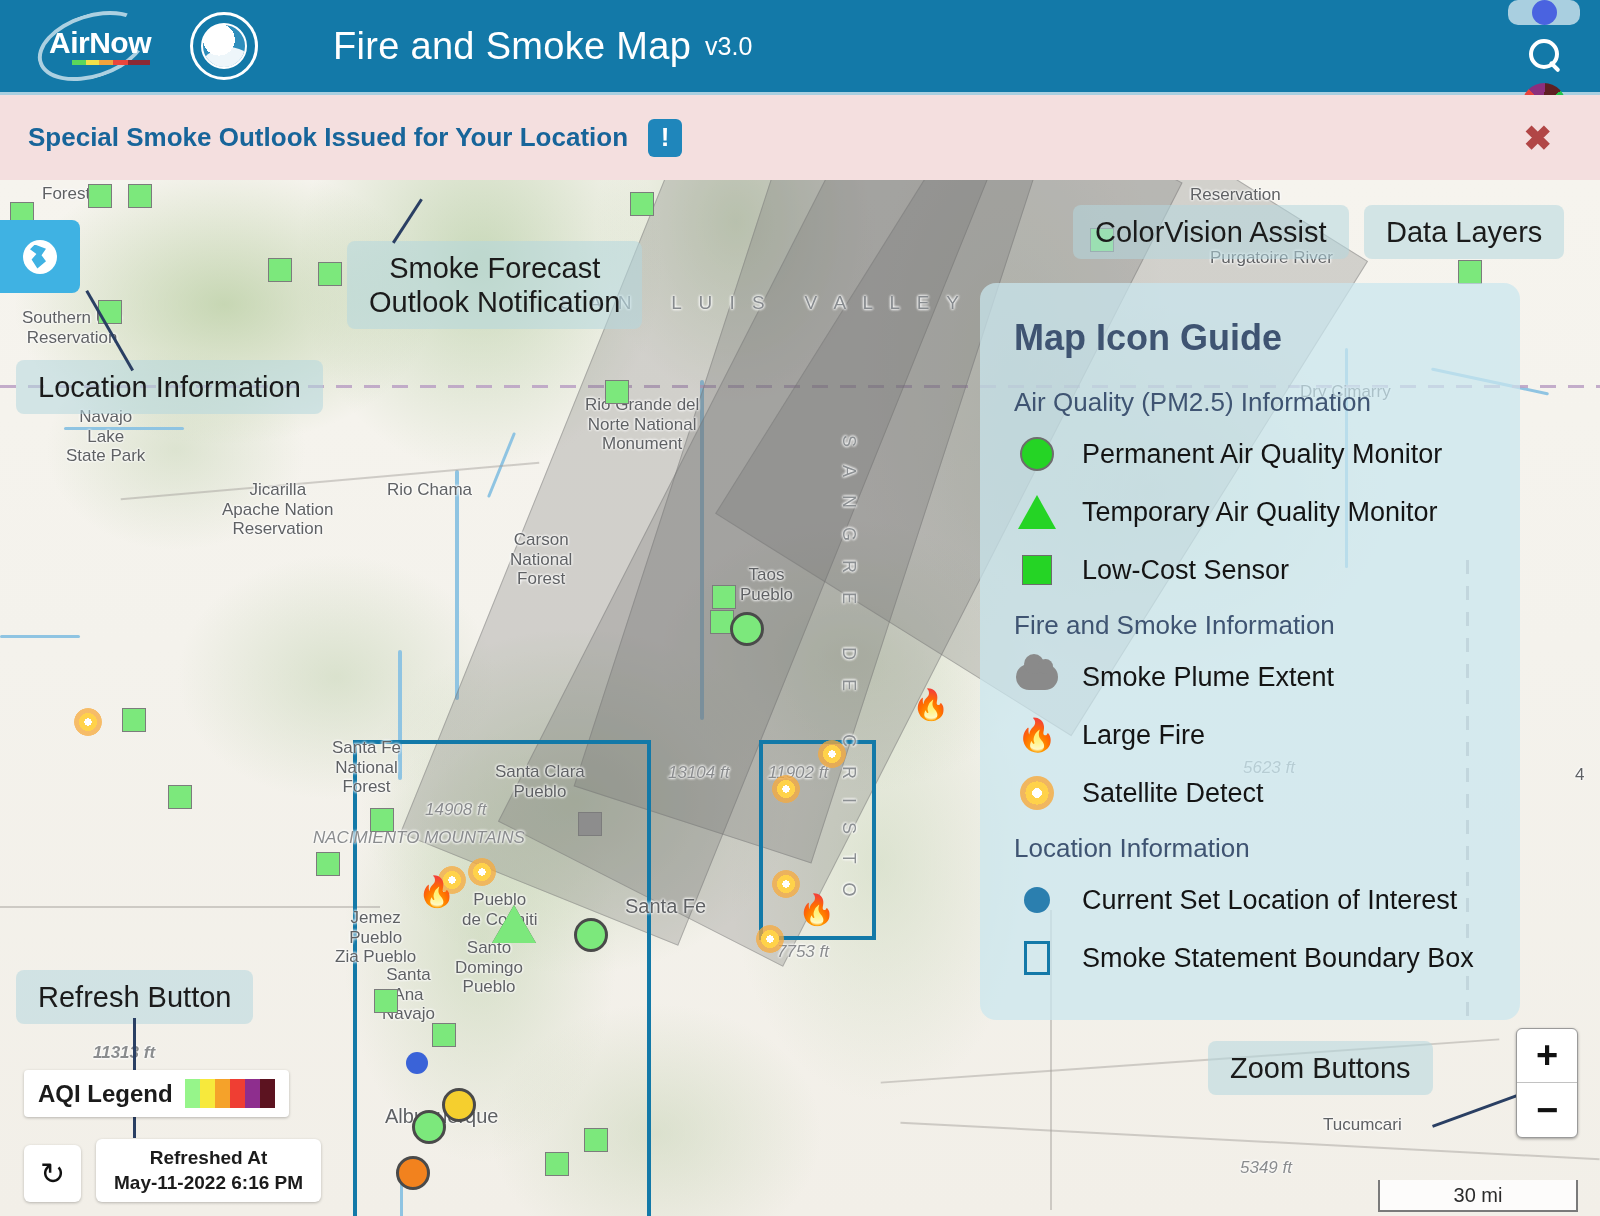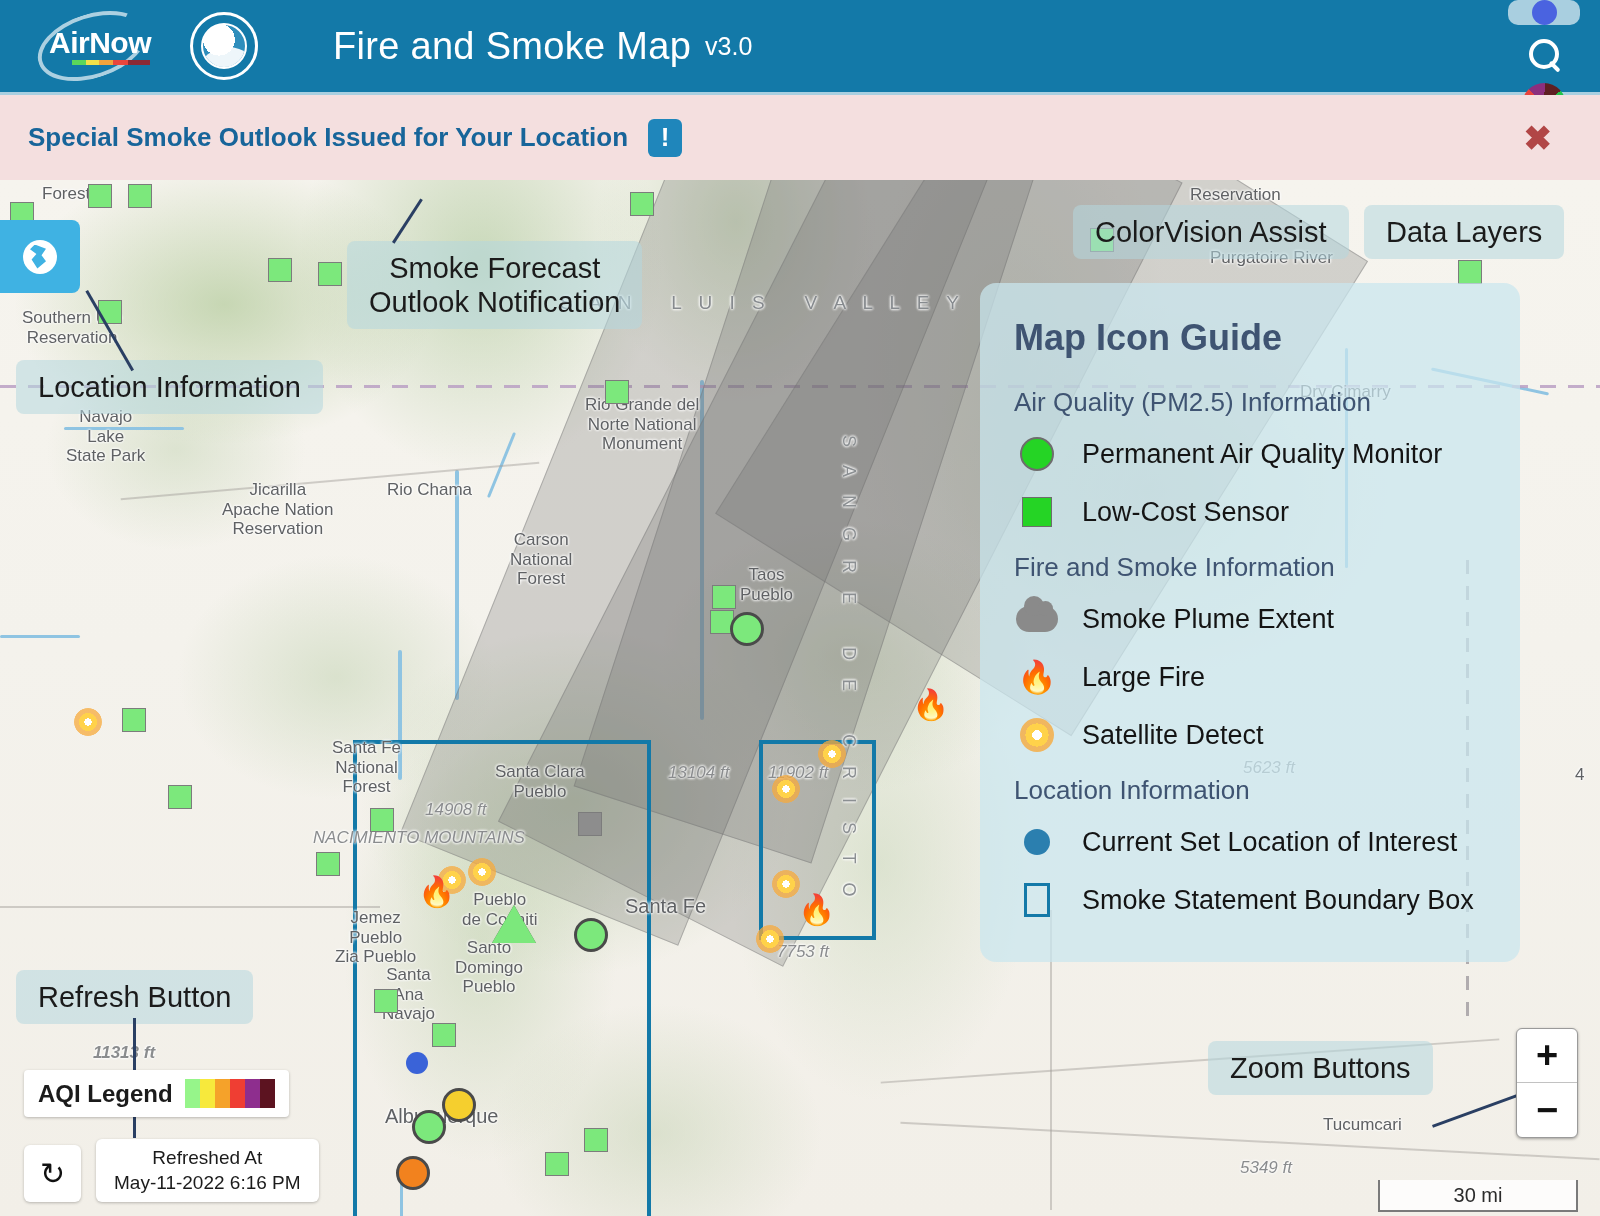--- a/index.html
+++ b/index.html
@@ -291,21 +291,21 @@
     display:flex;align-items:center;justify-content:center;
     box-shadow:0 1px 3px rgba(0,0,0,.25); cursor:pointer;
     font-size:30px; color:#111;
   }
   #refreshed-at{
     position:absolute;left:96px;bottom:14px;
     background:#fff;border-radius:6px;padding:6px 18px;
     box-shadow:0 1px 3px rgba(0,0,0,.25);
     text-align:center; min-width:190px;
   }
-  #refreshed-at div{ font-size:19px;color:#1b1b1b;line-height:1.35; }
+  #refreshed-at div{ font-size:19px;color:#1b1b1b;line-height:1.35;font-weight:bold; }
 
   
   #zoom-ctrl{
     position:absolute;right:22px;bottom:78px;
     width:62px;background:#fff;border-radius:6px;
     box-shadow:0 1px 3px rgba(0,0,0,.35);
     border:1px solid #9a9a9a;
   }
   #zoom-ctrl div{
     height:54px;display:flex;align-items:center;justify-content:center;
@@ -498,20 +498,26 @@
     <div>
       <div class="guide-section">Air Quality (PM2.5) Information</div>
       <div class="guide-row">
         <span class="gi">
             <span class="gi-circle"></span>
           </span>
         <span class="lbl">Permanent Air Quality Monitor</span>
       </div>
       <div class="guide-row">
         <span class="gi">
+            <span class="gi-tri"></span>
+          </span>
+        <span class="lbl">Temporary Air Quality Monitor</span>
+      </div>
+      <div class="guide-row">
+        <span class="gi">
             <span class="gi-sq"></span>
           </span>
         <span class="lbl">Low-Cost Sensor</span>
       </div>
     </div>
 
     <div>
       <div class="guide-section" style="margin-top:18px;">Fire and Smoke Information</div>
       <div class="guide-row">
         <span class="gi">

